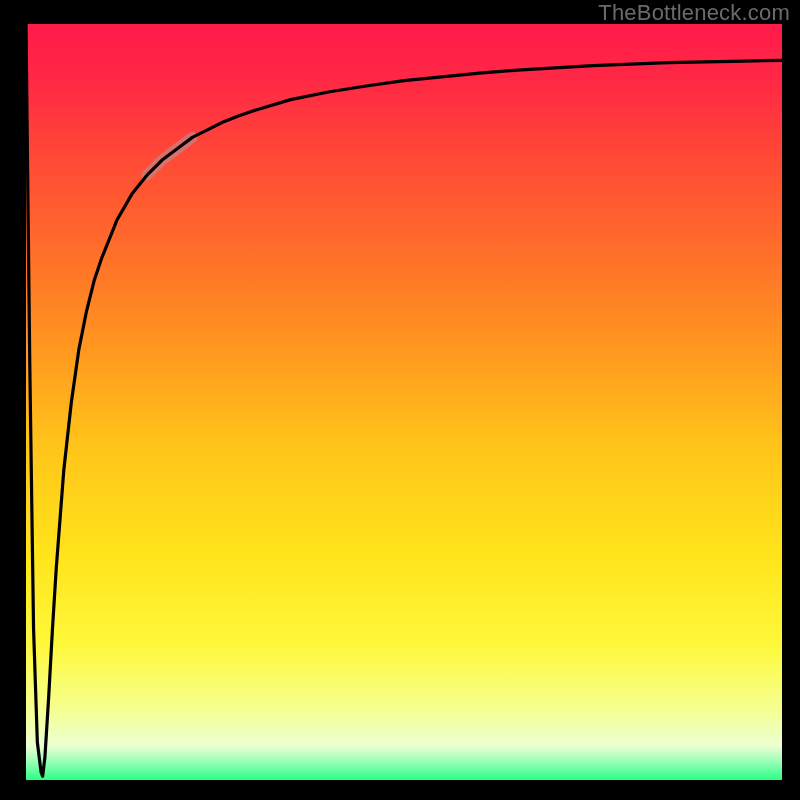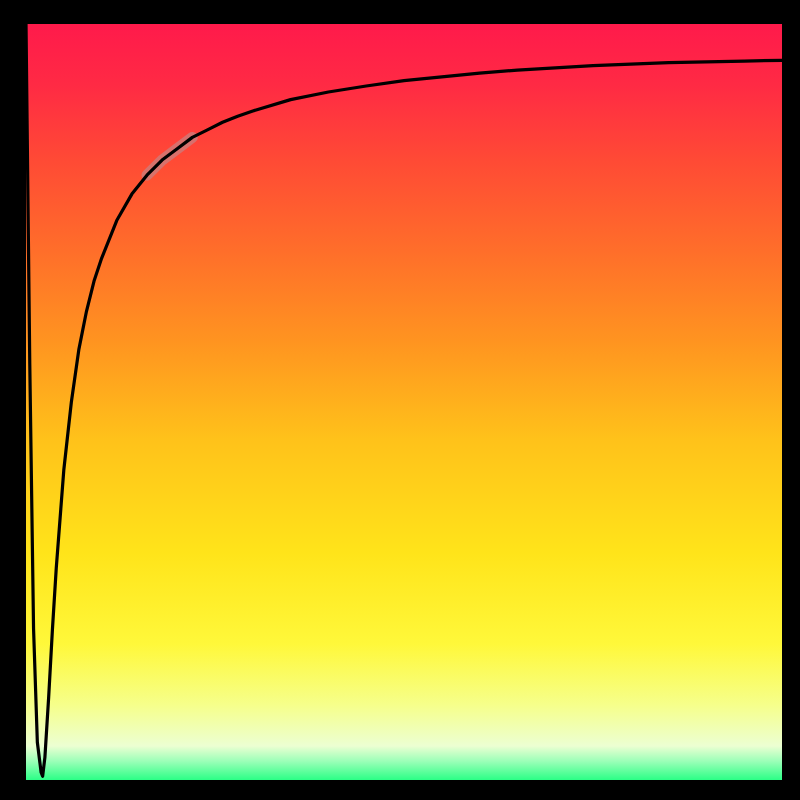--- a/index.html
+++ b/index.html
@@ -24,20 +24,21 @@
   }
   .plot-area {
     position: absolute;
     left: 0; top: 0; width: 100%; height: 100%;
   }
   svg { display: block; }
 </style>
 </head>
 <body>
 <div class="wrap">
+  <div class="watermark">TheBottleneck.com</div>
   <div class="plot-frame">
     <svg class="plot-area" id="chart-svg" viewBox="0 0 756 756" preserveAspectRatio="none">
         <defs>
           <linearGradient id="bg-grad" x1="0" y1="0" x2="0" y2="1">
             <stop offset="0%" stop-color="#ff1a4b"></stop>
             <stop offset="8%" stop-color="#ff2a44"></stop>
             <stop offset="18%" stop-color="#ff4a35"></stop>
             <stop offset="30%" stop-color="#ff6e2a"></stop>
             <stop offset="42%" stop-color="#ff9420"></stop>
             <stop offset="55.00000000000001%" stop-color="#ffc21a"></stop>

